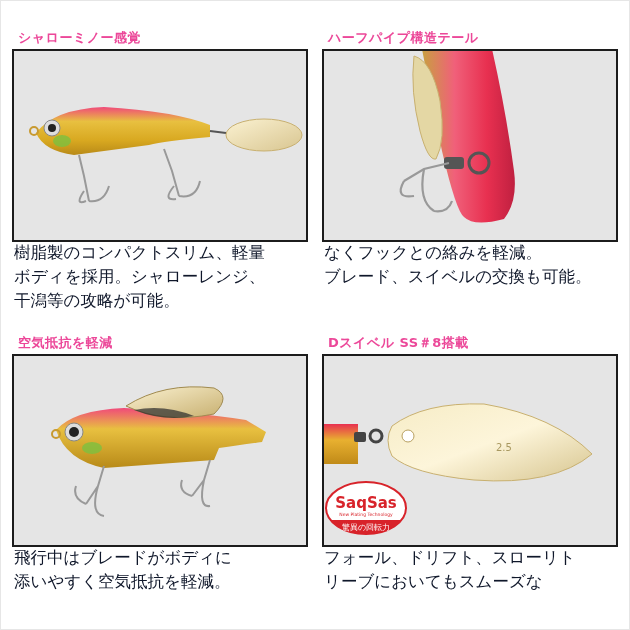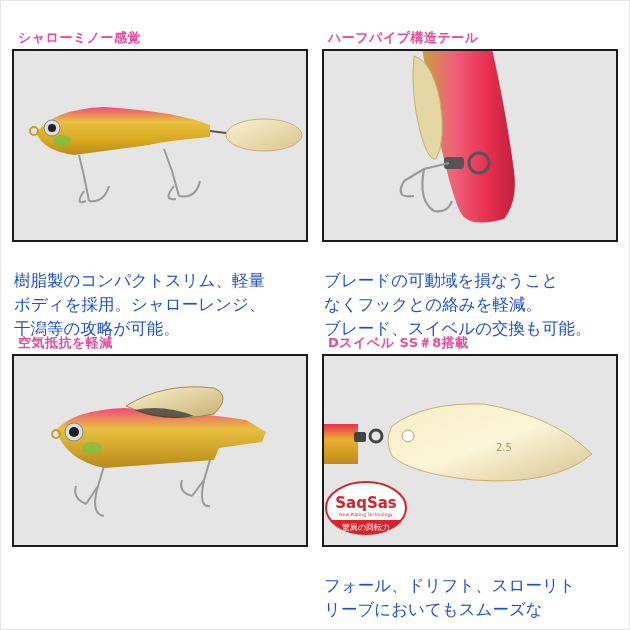--- a/index.html
+++ b/index.html
@@ -12,21 +12,21 @@
   .title {
     position:absolute; left:6px; top:8px; font-weight:bold; font-size:13px; letter-spacing:0.5px;
     white-space:nowrap; color:#ec4899;
   }
   .panel {
     position:absolute; left:0; top:28px; width:292px; height:189px;
     border:2px solid #1c1c1c; background:#e5e5e5; overflow:hidden;
   }
   .desc {
     position:absolute; left:2px; top:220px; font-size:16.5px; line-height:24px;
-    white-space:nowrap; color:#1d4ed8;margin-top:28px;
+    white-space:nowrap; color:#0f172a;
   }
   .desc div { height:24px; }
   svg { display:block; }
 </style>
 </head>
 <body>
 
 <div class="frame"></div>
 
 <div class="cell" style="left:12px; top:21px; height:300px;">
@@ -81,21 +81,20 @@
       <path d="M90 5 Q86 40 96 80 Q104 110 112 108 Q122 90 116 50 Q108 10 90 5 Z" fill="#e4d7a4" stroke="#c8b070"></path>
       <circle cx="155" cy="112" r="10" fill="none" stroke="#555" stroke-width="3"></circle>
       <rect x="120" y="106" width="20" height="12" fill="#555" rx="3"></rect>
       <g stroke="#999" stroke-width="2.2" fill="none">
         <path d="M125 112 L100 118 L80 130 M80 130 Q70 148 90 145"></path>
         <path d="M100 118 Q94 150 110 160 M110 160 Q124 162 128 150"></path>
       </g>
     </svg>
   </div>
   <div class="desc">
-    <div>ブレードの可動域を損なうこと</div>
     <div>なくフックとの絡みを軽減。</div>
     <div>ブレード、スイベルの交換も可能。</div>
   </div>
 </div>
 
 <div class="cell" style="left:12px; top:326px; height:300px;">
   <div class="title">空気抵抗を軽減</div>
   <div class="panel">
     <svg width="292" height="189" viewBox="0 0 292 189">
       <defs>
@@ -114,20 +113,24 @@
       <path d="M120 54 Q150 48 180 60 Q150 66 120 54 Z" fill="#2a2a2a" opacity="0.7"></path>
       <ellipse cx="60" cy="76" rx="9" ry="9" fill="#ddd" stroke="#888"></ellipse>
       <circle cx="60" cy="76" r="5" fill="#222"></circle>
       <ellipse cx="78" cy="92" rx="10" ry="6" fill="#7cc040" opacity="0.8"></ellipse>
       <circle cx="42" cy="78" r="4" fill="none" stroke="#c89a30" stroke-width="2"></circle>
       <g stroke="#999" stroke-width="2" fill="none">
         <path d="M90 110 L84 130 L72 148 M72 148 Q58 142 62 130 M84 130 Q76 158 90 160"></path>
         <path d="M196 104 L190 124 L178 140 M178 140 Q164 136 168 124 M190 124 Q184 152 196 150"></path>
       </g>
     </svg>
+  </div>
+  <div class="desc">
+    <div>飛行中はブレードがボディに</div>
+    <div>添いやすく空気抵抗を軽減。</div>
   </div>
 </div>
 
 <div class="cell" style="left:322px; top:326px; height:300px;">
   <div class="title">Dスイベル SS＃8搭載</div>
   <div class="panel">
     <svg width="292" height="189" viewBox="0 0 292 189">
       <defs>
         <linearGradient id="blade4" x1="0" y1="0" x2="1" y2="1">
           <stop offset="0" stop-color="#f6ecc6"></stop>

